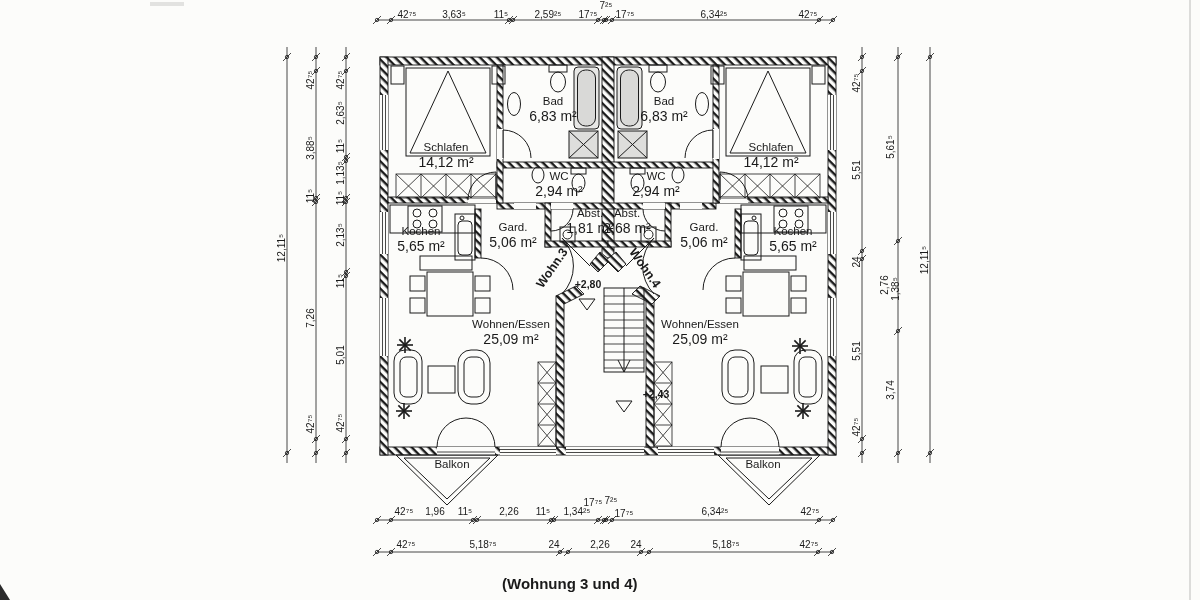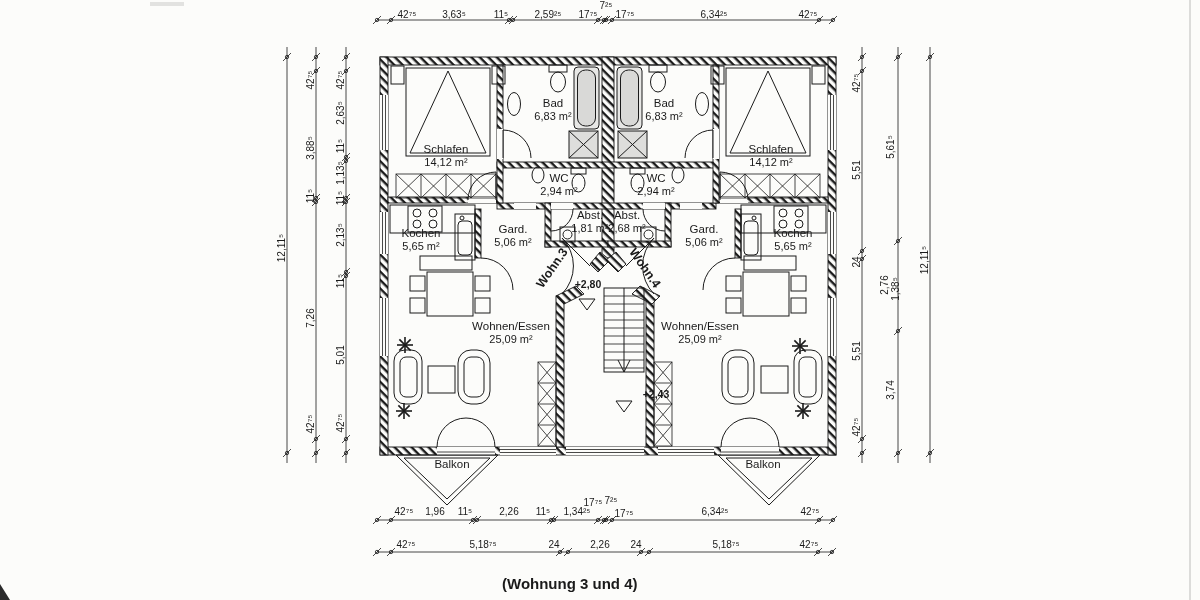--- a/index.html
+++ b/index.html
@@ -4,21 +4,21 @@
 <style>
   html,body{margin:0;padding:0;background:#e9e9e7;}
   #page{position:relative;width:1200px;height:600px;background:#fcfcfa;overflow:hidden;
         font-family:"Liberation Sans",sans-serif;color:#1a1a1a;}
   #psvg{position:absolute;left:0;top:0;z-index:1;}
   .dim{position:absolute;font-size:10px;white-space:nowrap;z-index:2;
        transform:translate(-50%,-50%);letter-spacing:0;}
   .dim.v{transform:translate(-50%,-50%) rotate(-90deg);}
   .room{position:absolute;transform:translate(-50%,-50%);text-align:center;line-height:1.15;z-index:3;}
   .rname{display:block;font-weight:normal;font-size:11.5px;white-space:nowrap;}
-  .rarea{display:block;font-size:11px;white-space:nowrap;}
+  .rarea{display:block;font-size:14px;white-space:nowrap;}
   .unit{position:absolute;font-weight:bold;font-size:12.5px;z-index:3;white-space:nowrap;}
   .level{position:absolute;font-size:10.5px;font-weight:600;z-index:3;transform:translate(-50%,-50%);white-space:nowrap;}
   .title-main{position:absolute;left:280px;top:564px;font-size:29px;font-weight:bold;letter-spacing:-0.5px;z-index:3;}
   .title-sub{position:absolute;left:502px;top:575px;font-size:15px;font-weight:bold;z-index:3;}
   .afx{position:absolute;z-index:4;}
 </style>
 </head>
 <body>
 
 <div id="page">

